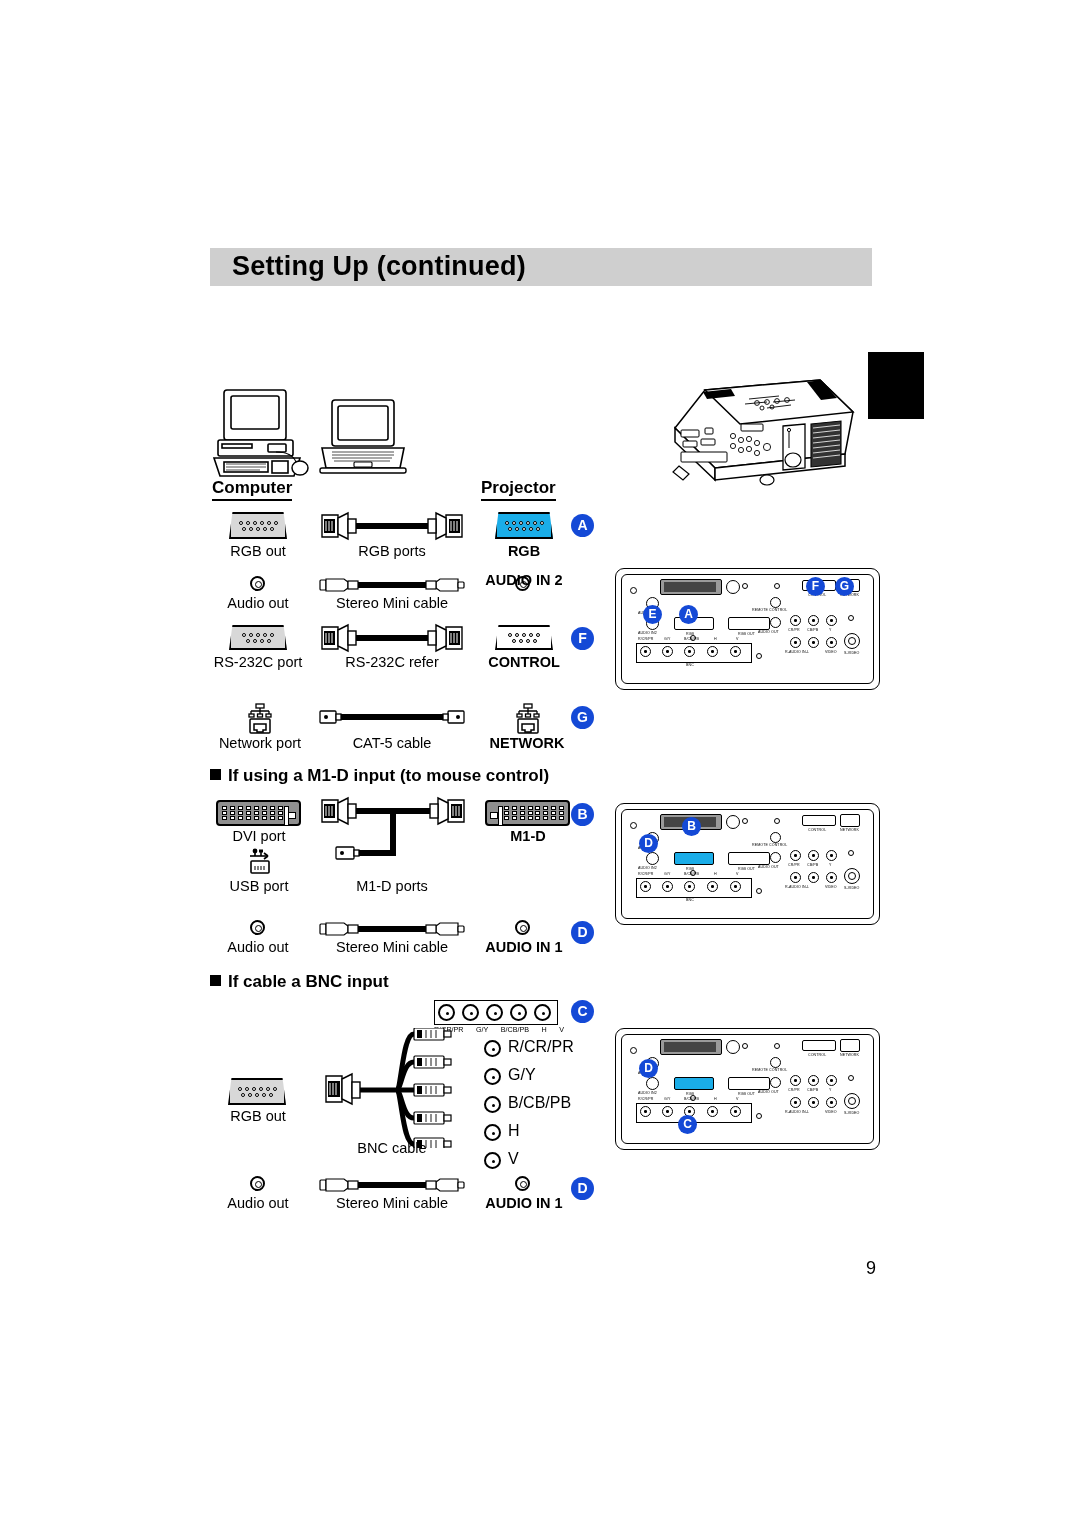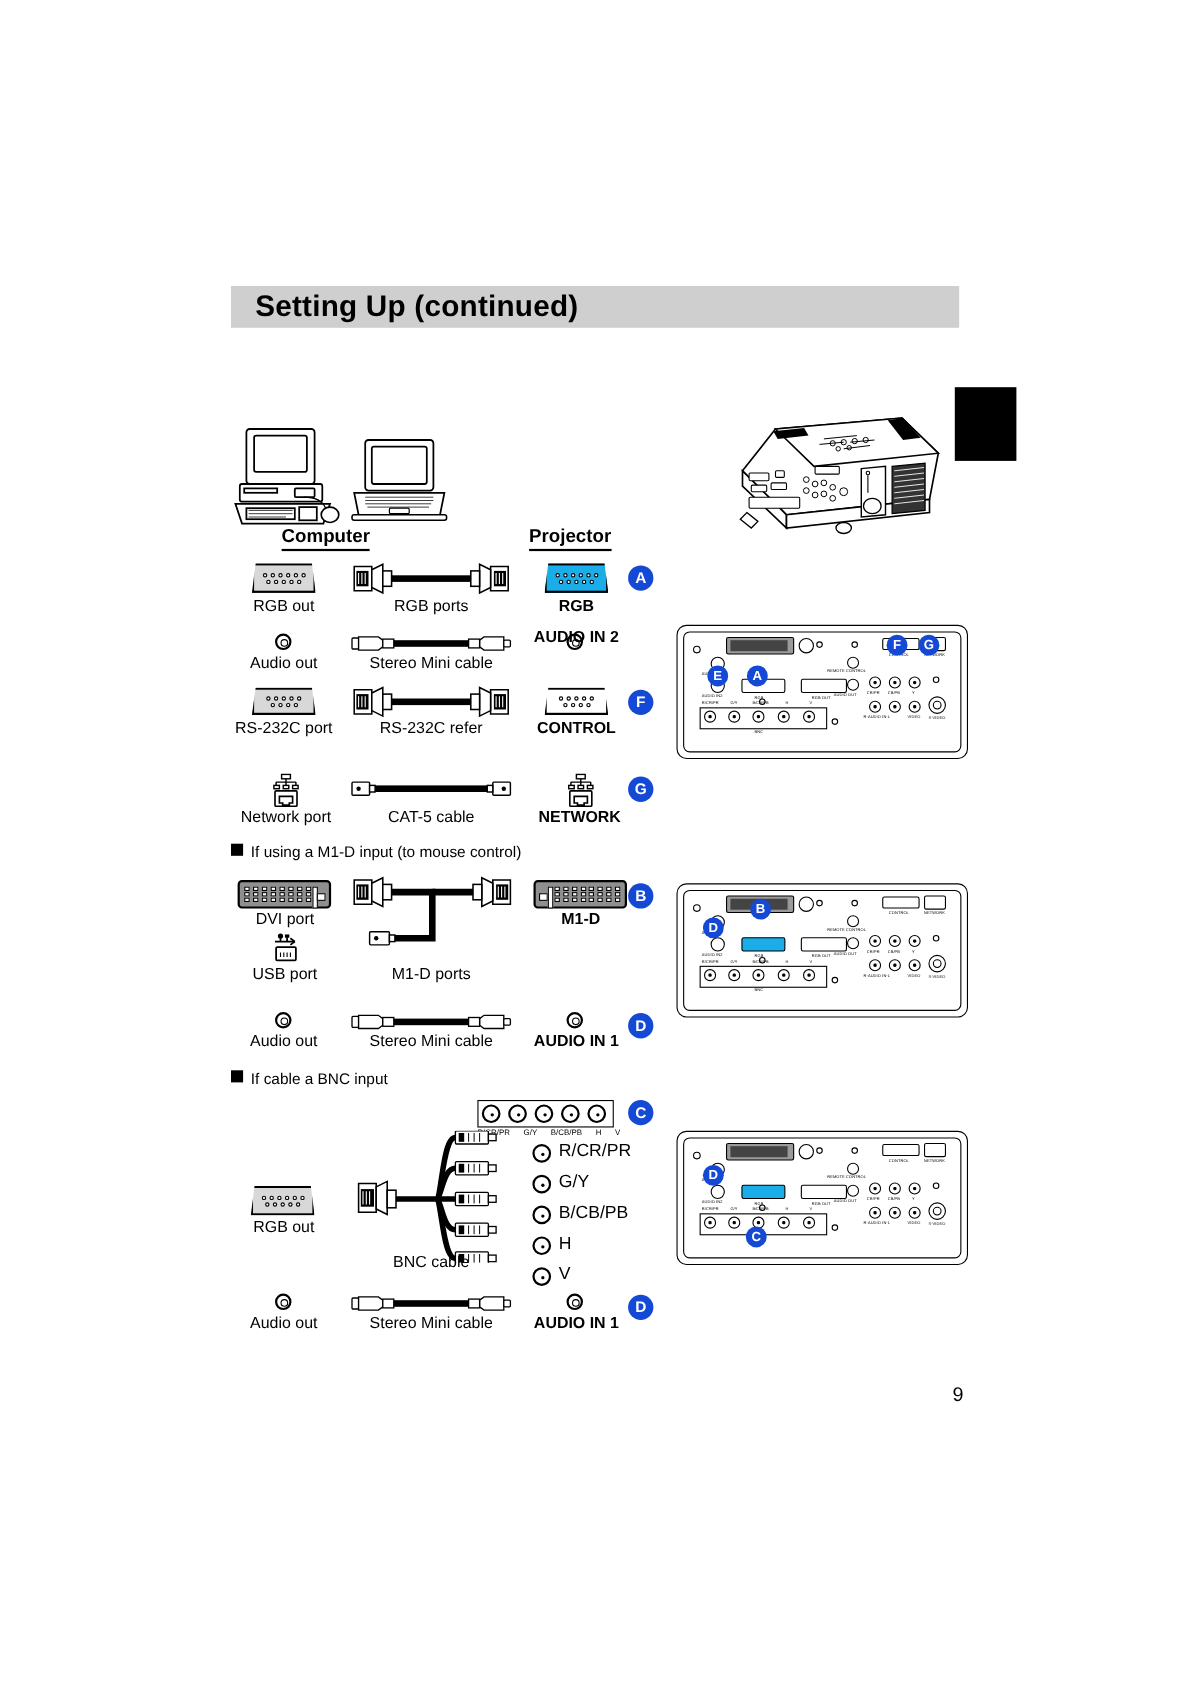--- a/index.html
+++ b/index.html
@@ -1,33 +1,33 @@
 <!DOCTYPE html>
 <html><head>
 <meta charset="utf-8">
 <style>
   html,body{margin:0;padding:0;background:#fff;}
   body{width:1080px;height:1528px;font-family:"Liberation Sans",sans-serif;color:#000;position:relative;overflow:hidden;}
   .page{position:absolute;left:0;top:0;width:1080px;height:1528px;}
 
   
-  .title-band{position:absolute;left:210px;top:260px;width:662px;height:38px;background:#cfcfcf;}
+  .title-band{position:absolute;left:210px;top:248px;width:662px;height:38px;background:#cfcfcf;}
   .title-band .t{position:absolute;left:22px;top:3px;font-size:27px;font-weight:bold;letter-spacing:.2px;}
   .intro{position:absolute;left:210px;top:312px;width:672px;font-size:14.5px;line-height:21px;}
   .h2{position:absolute;left:210px;top:358px;font-size:21px;font-weight:bold;letter-spacing:.1px;}
   .thumb-tab{position:absolute;left:868px;top:352px;width:56px;height:67px;background:#000;}
   .pagenum{position:absolute;left:866px;top:1258px;font-size:18px;}
 
   
   .colhead{position:absolute;font-size:17px;font-weight:bold;border-bottom:2.5px solid #000;padding-bottom:1px;}
 
   
   .lab{position:absolute;font-size:14.5px;text-align:center;white-space:nowrap;}
   .lab.b{font-weight:bold;}
-  .sec-h{position:absolute;font-size:14px;font-weight:normal;white-space:nowrap;}
+  .sec-h{position:absolute;font-size:17px;font-weight:bold;white-space:nowrap;}
   .sec-h .bul{display:inline-block;width:11px;height:11px;background:#000;margin-right:7px;vertical-align:1px;}
 
   
   .badge{position:absolute;width:23px;height:23px;border-radius:50%;background:#1449d6;color:#fff;
          font-size:14px;font-weight:bold;text-align:center;line-height:23px;font-family:"Liberation Sans",sans-serif;}
   .badge.sm{width:19px;height:19px;line-height:19px;font-size:12px;}
 
   
   .dsub{position:absolute;}
   .dsub .body{position:absolute;left:0;top:0;width:100%;height:100%;
@@ -178,21 +178,21 @@
         <path d="M34 98 L44 106 L38 112 L28 104 Z"></path>
         <ellipse cx="122" cy="112" rx="7" ry="5"></ellipse>
       </g>
       <g fill="none" stroke="#000" stroke-width="1">
         <path d="M144 64 l0 16"></path>
         <circle cx="144" cy="62" r="1.6"></circle>
       </g>
     </svg>
   </div>
 
-  <div class="colhead" style="left:212px;top:478px;margin-left:44px;">Computer</div>
+  <div class="colhead" style="left:212px;top:478px;">Computer</div>
   <div class="colhead" style="left:481px;top:478px;">Projector</div>
 
   <div>
 
     <div class="dsub trap" style="left:229px;top:512px;width:58px;height:27px;">
       <div class="body"></div>
       <div class="pins">
         <div class="pinrow">
             <i class="pin"></i>
             <i class="pin"></i>

